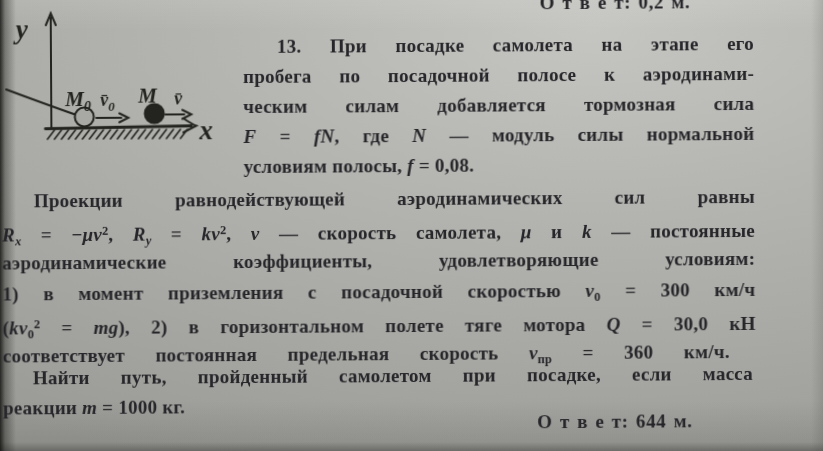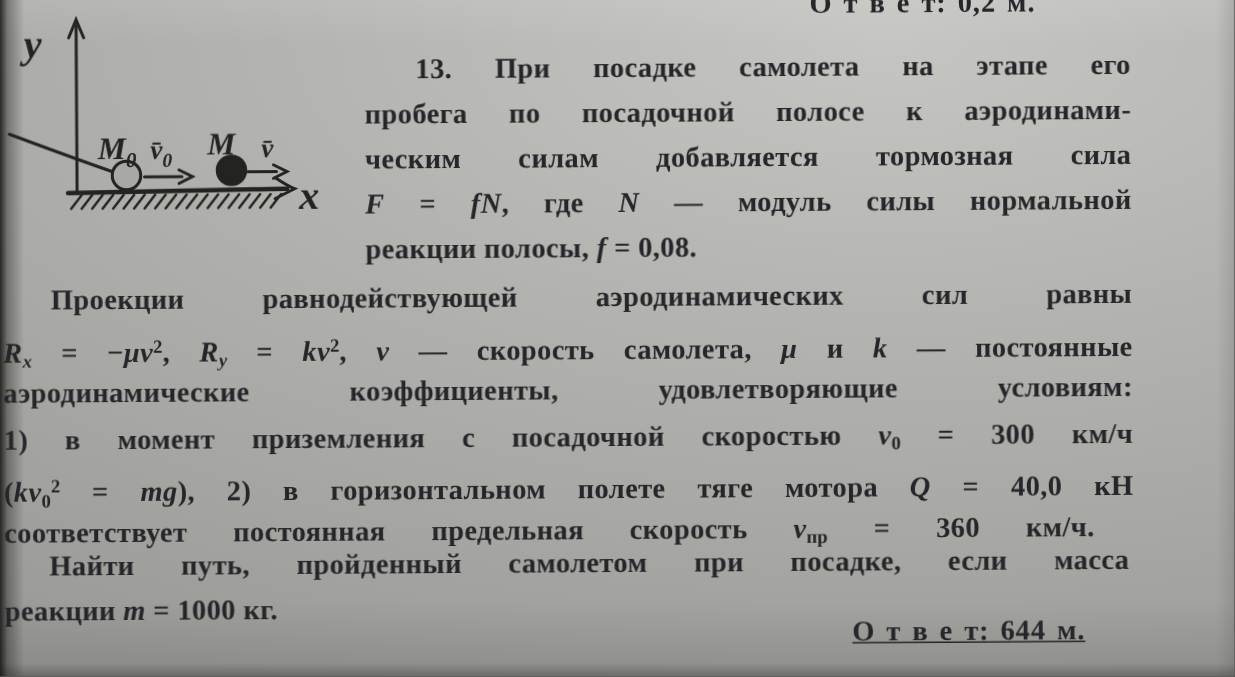--- a/index.html
+++ b/index.html
@@ -57,33 +57,33 @@
       <text x="101" y="102" font-size="18"><tspan>v̄</tspan><tspan dy="5" font-size="13">0</tspan></text>
       <text x="139" y="99" font-size="21">M</text>
       <text x="175" y="101" font-size="18">v̄</text>
     </svg>
 
     <div class="para" style="left:244px;top:31px;width:511px;">
       <div class="ln h30 j ind34"><span>13. При посадке самолета на этапе его</span></div>
       <div class="ln h30 j"><span>пробега по посадочной полосе к аэродинами-</span></div>
       <div class="ln h30 j"><span>ческим силам добавляется тормозная сила</span></div>
       <div class="ln h30 j"><span class="it">F</span><span> = </span><span class="it">fN</span><span>, где </span><span class="it">N</span><span> — модуль силы нормальной</span></div>
-      <div class="ln h30"><span>реакции полосы, </span><span class="it">f</span><span> = 0,08.</span></div>
+      <div class="ln h30"><span>условиям полосы, </span><span class="it">f</span><span> = 0,08.</span></div>
     </div>
 
     <div class="para" style="left:2px;top:183px;width:753px;">
       <div class="ln h31 j ind32"><span>Проекции равнодействующей аэродинамических сил равны</span></div>
       <div class="ln h31 j"><span class="it">R</span><span class="it sb">x</span><span> = −</span><span class="it">μv</span><span class="sp">2</span><span>, </span><span class="it">R</span><span class="it sb">y</span><span> = </span><span class="it">kv</span><span class="sp">2</span><span>, </span><span class="it">v</span><span> — скорость самолета, </span><span class="it">μ</span><span> и </span><span class="it">k</span><span> — постоянные</span></div>
       <div class="ln h31 j"><span>аэродинамические коэффициенты, удовлетворяющие условиям:</span></div>
       <div class="ln h31 j"><span>1) в момент приземления с посадочной скоростью </span><span class="it">v</span><span class="sb">0</span><span> = 300 км/ч</span></div>
-      <div class="ln h31 j"><span>(</span><span class="it">kv</span><span class="sb">0</span><span class="sp">2</span><span> = </span><span class="it">mg</span><span>), 2) в горизонтальном полете тяге мотора </span><span class="it">Q</span><span> = 40,0 кН</span></div>
+      <div class="ln h31 j"><span>(</span><span class="it">kv</span><span class="sb">0</span><span class="sp">2</span><span> = </span><span class="it">mg</span><span>), 2) в горизонтальном полете тяге мотора </span><span class="it">Q</span><span> = 30,0 кН</span></div>
       <div class="ln h31 j" style="width:727px;"><span>соответствует постоянная предельная скорость </span><span class="it">v</span><span class="sb">пр</span><span> = 360 км/ч.</span></div>
     </div>
 
     <div class="para" style="left:2px;top:361px;width:750px;">
       <div class="ln h30 j ind30"><span>Найти путь, пройденный самолетом при посадке, если масса</span></div>
       <div class="ln h30"><span>реакции </span><span class="it">m</span><span> = 1000 кг.</span></div>
     </div>
 
-    <div class="answer" style="left:567px;top:412px;text-decoration:underline;">О т в е т: 644 м.</div>
+    <div class="answer" style="left:536px;top:412px;">О т в е т: 644 м.</div>
 
   </div>
 </div>
 
 </body></html>

